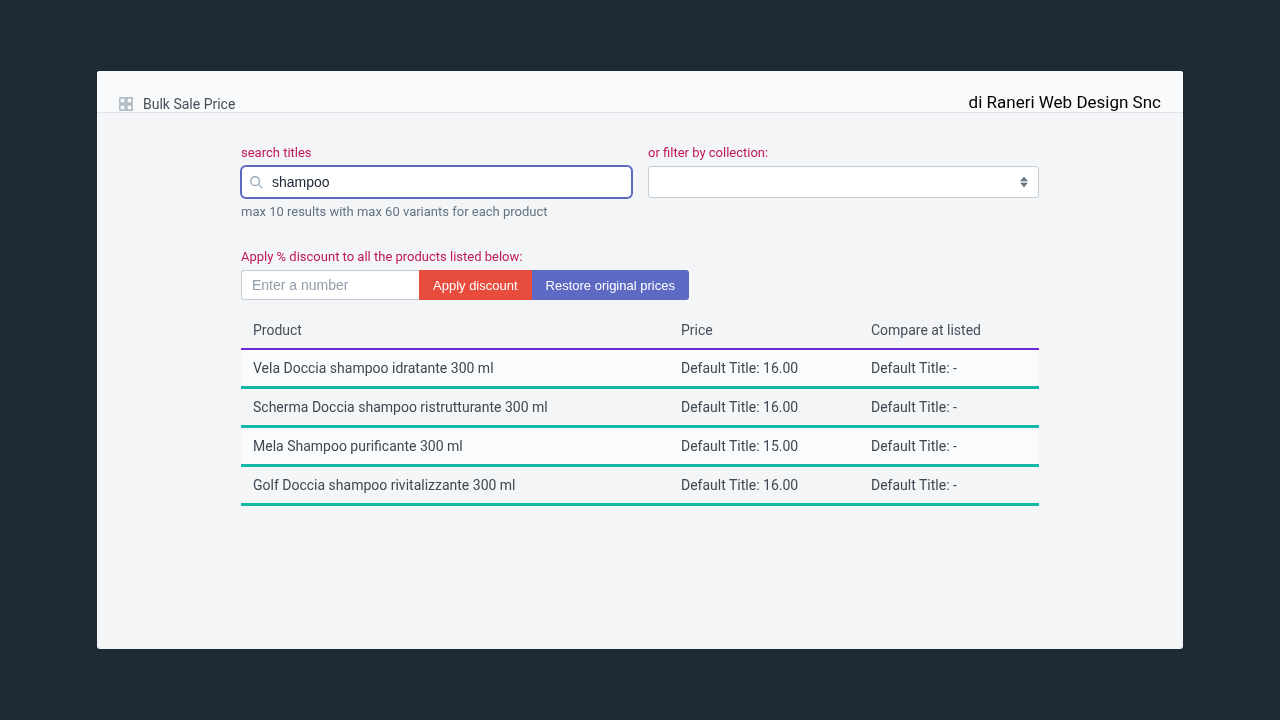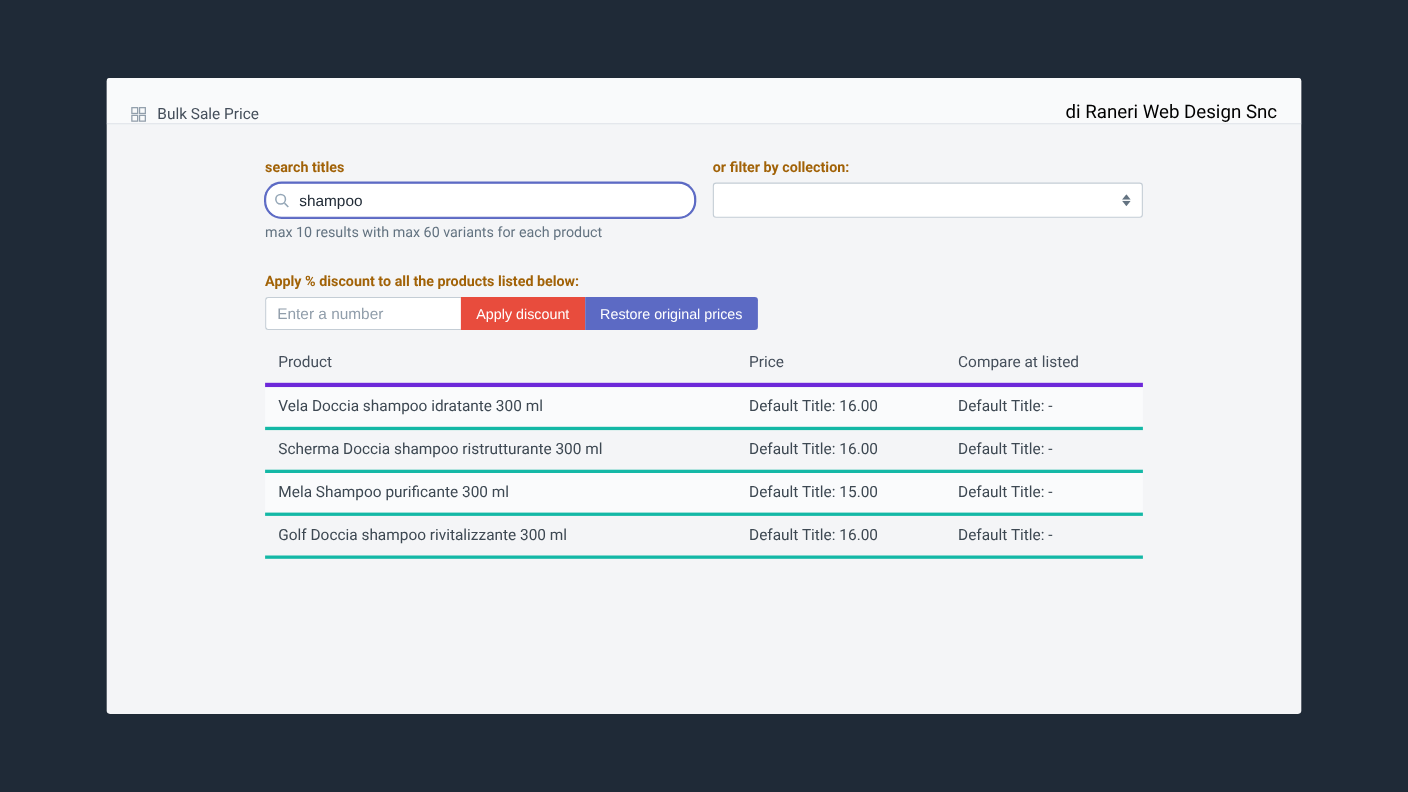--- a/index.html
+++ b/index.html
@@ -51,38 +51,37 @@
     gap: 16px;
     align-items: flex-start;
     margin-bottom: 30px;
   }
   .col {
     flex: 1;
     min-width: 0;
   }
   .label {
     font-size: 13px;
-    color: #a16207;
+    color: #be185d;
     margin-bottom: 6px;
     display: block;
-    font-weight: bold;
   }
   .hint {
     font-size: 13px;
     color: #637381;
     margin-top: 6px;
   }
   .input-wrap {
     position: relative;
   }
   .search-input {
     width: 100%;
     height: 32px;
     border: 1px solid #5c6ac4;
-    border-radius: 15px;
+    border-radius: 5px;
     padding: 4px 10px 4px 30px;
     font-size: 14px;
     color: #212b36;
     background: #fff;
     outline: none;
     box-shadow: 0 0 0 1px #5c6ac4;
   }
   .search-icon {
     position: absolute;
     left: 8px;
@@ -149,21 +148,21 @@
     width: 100%;
   }
   .thead, .trow {
     display: flex;
     align-items: center;
     padding: 10px 12px;
   }
   .thead {
     color: #454f5b;
     font-size: 14px;
-    border-bottom: 4px solid #6d28d9;
+    border-bottom: 2px solid #6d28d9;
   }
   .trow {
     font-size: 14px;
     color: #3d4852;
     border-bottom: 3px solid #14b8a6;
     justify-content: center;
   }
   .trow:nth-child(odd) { background: #fafbfc; }
   .c-product { flex: 0 0 428px; }
   .c-price   { flex: 0 0 190px; }

